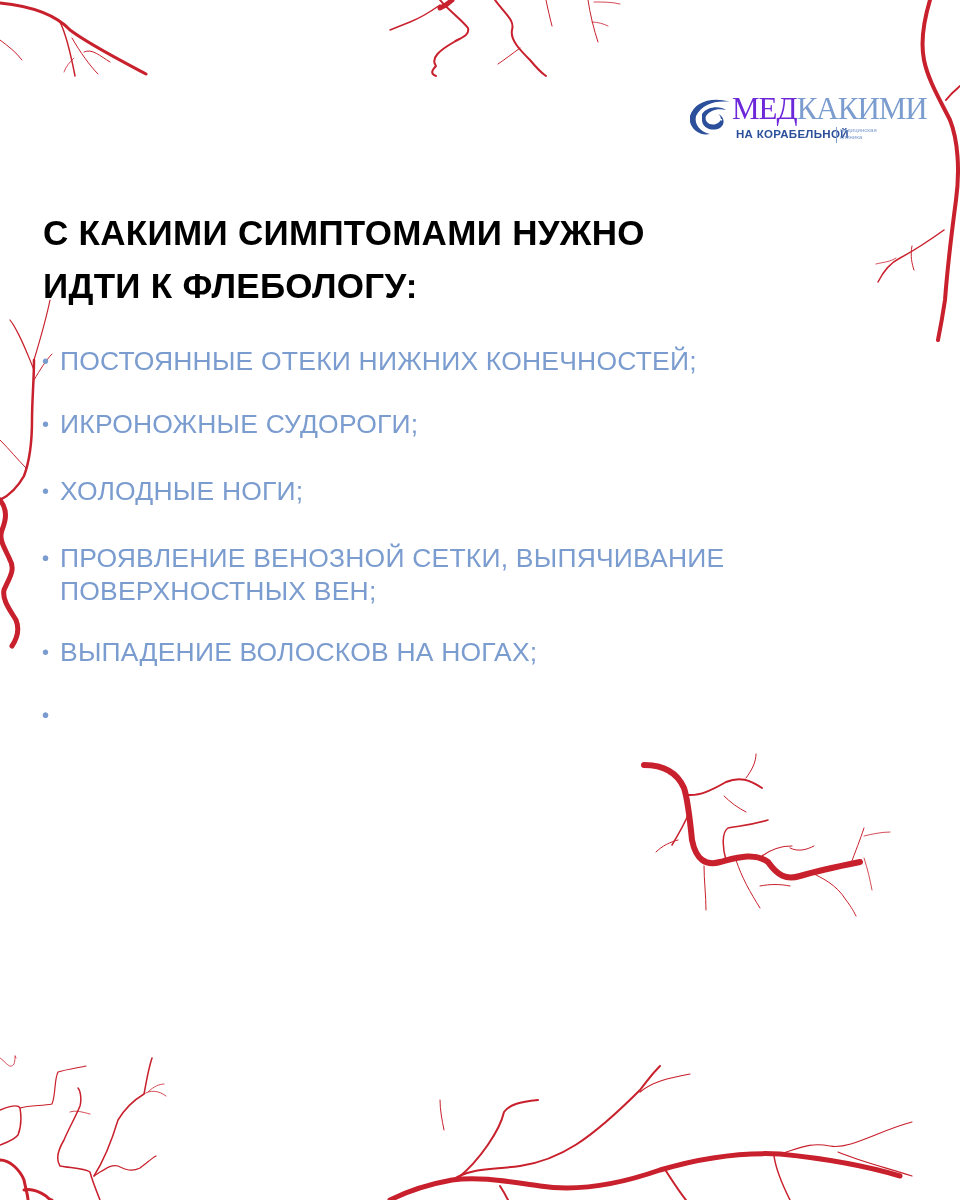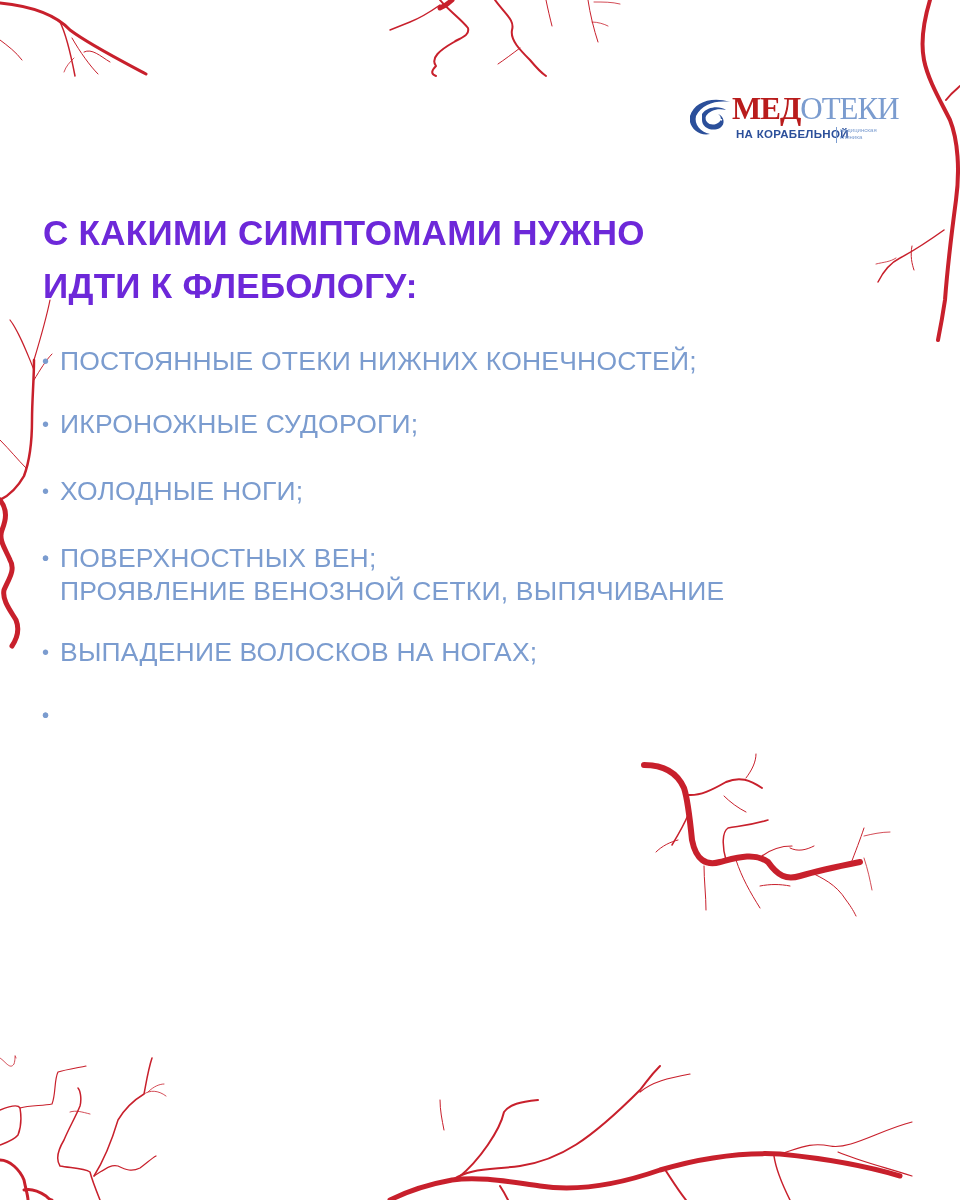--- a/index.html
+++ b/index.html
@@ -2,26 +2,26 @@
 <html><head>
 <meta charset="utf-8">
 <style>
   html, body { margin: 0; padding: 0; }
   body { width: 960px; height: 1200px; background: #ffffff; position: relative; overflow: hidden; font-family: "Liberation Sans", "DejaVu Sans", sans-serif; }
   .veins { position: absolute; left: 0; top: 0; width: 960px; height: 1200px; pointer-events: none; }
   .veins path { fill: none; stroke: #c8202c; stroke-linecap: round; stroke-linejoin: round; }
   .logo { position: absolute; left: 686px; top: 92px; width: 210px; height: 56px; }
   .logo-mark { position: absolute; left: 0; top: 2px; width: 46px; height: 46px; }
   .logo-word { position: absolute; left: 46px; top: 0; font-family: "Liberation Serif", "DejaVu Serif", serif; font-size: 31px; letter-spacing: -1px; line-height: 34px; white-space: nowrap; }
-  .logo-word .a { color: #b91c1c; font-weight: bold; }
+  .logo-word .a { color: #6d28d9; font-weight: normal; }
   .logo-word .b { color: #7b9ccf; }
   .logo-sub { position: absolute; left: 50px; top: 36px; font-size: 11.5px; font-weight: bold; color: #2b4f9a; letter-spacing: 0.3px; white-space: nowrap; }
   .logo-divider { position: absolute; left: 150px; top: 35px; width: 1px; height: 16px; background: #7b9ccf; }
   .logo-tag { position: absolute; left: 154px; top: 35px; font-size: 6px; line-height: 7px; color: #7b9ccf; white-space: nowrap; }
-  .title { position: absolute; left: 43px; top: 206px; margin: 0; color: #6d28d9; font-weight: bold; font-size: 35px; line-height: 53px; letter-spacing: 0.3px; text-transform: uppercase; }
+  .title { position: absolute; left: 43px; top: 206px; margin: 0; color: #000000; font-weight: bold; font-size: 35px; line-height: 53px; letter-spacing: 0.3px; text-transform: uppercase; }
   .title span { display: block; }
   .list { position: absolute; left: 42px; top: 345px; margin: 0; padding: 0; list-style: none; width: 880px; }
   .item { position: relative; padding-left: 18px; color: #7b9ccf; font-size: 26.5px; line-height: 33px; letter-spacing: 0.2px; text-transform: uppercase; margin-bottom: 30px; }
   .bullet { position: absolute; left: 0; top: 0; font-size: 20px; line-height: 33px; color: #7b9ccf; }
   .item .line { display: block; white-space: nowrap; }
 </style>
 </head>
 <body>
 
 <svg class="veins" viewBox="0 0 960 1200">
@@ -111,21 +111,21 @@
   </g>
 </svg>
 
 <div class="logo">
   <svg class="logo-mark" viewBox="0 0 46 46">
     <path d="M4 22 C8 8 26 2 44 8 C30 6 16 10 10 22 C8 30 14 38 24 40 C14 42 6 36 4 28 Z" fill="#2b4f9a"></path>
     <path d="M16 20 C22 12 34 12 40 16 C32 14 24 16 20 22 C18 28 24 32 30 30 C36 28 36 22 32 20 C38 22 40 30 34 34 C26 38 16 34 16 26 Z" fill="#2b4f9a"></path>
     <path d="M20 24 C26 22 32 24 36 26" stroke="#ffffff" stroke-width="1.5" fill="none"></path>
   </svg>
   <div class="logo-word">
-    <span class="a">МЕД</span><span class="b">ОТЕКИ</span>
+    <span class="a">МЕД</span><span class="b">КАКИМИ</span>
   </div>
   <div class="logo-sub">НА КОРАБЕЛЬНОЙ</div>
   <div class="logo-divider"></div>
   <div class="logo-tag">
     <div>медицинская</div>
     <div>клиника</div>
   </div>
 </div>
 
 <h1 class="title">
@@ -144,22 +144,22 @@
   </li>
   <li class="item" style="margin-bottom:34px">
     <span class="bullet">•</span>
     <span class="line">ХОЛОДНЫЕ НОГИ;</span>
   </li>
   <li class="item" style="margin-bottom:24px">
     <span class="bullet">•</span>
   </li>
   <li class="item" style="margin-bottom:28px">
     <span class="bullet">•</span>
+    <span class="line">ПРОЯВЛЕНИЕ ВЕНОЗНОЙ СЕТКИ, ВЫПЯЧИВАНИЕ</span>
     <span class="line">ПОВЕРХНОСТНЫХ ВЕН;</span>
-    <span class="line">ПРОЯВЛЕНИЕ ВЕНОЗНОЙ СЕТКИ, ВЫПЯЧИВАНИЕ</span>
   </li>
   <li class="item" style="margin-bottom:30px">
     <span class="bullet">•</span>
     <span class="line">ВЫПАДЕНИЕ ВОЛОСКОВ НА НОГАХ;</span>
   </li>
   <li class="item" style="margin-bottom:28px">
     <span class="bullet">•</span>
   </li>
   <li class="item">
     <span class="bullet">•</span>

